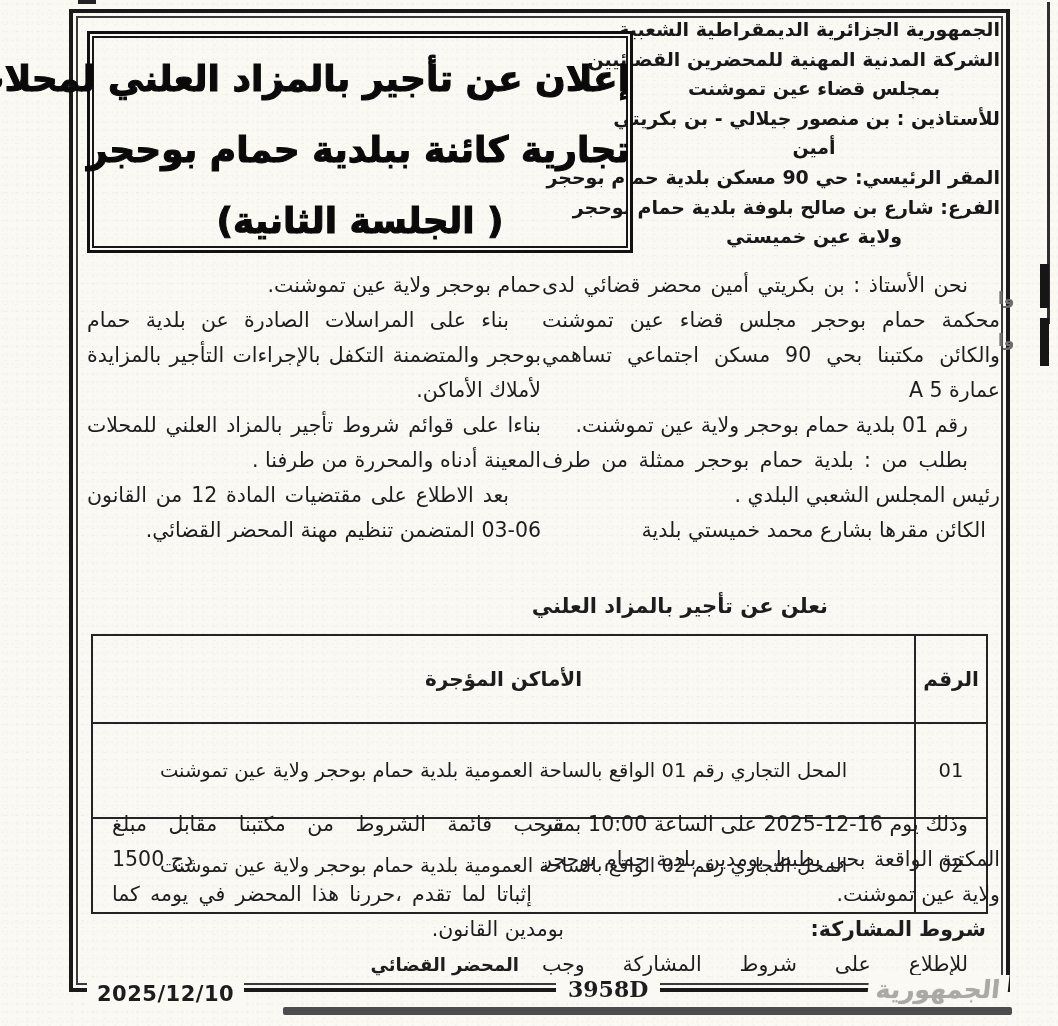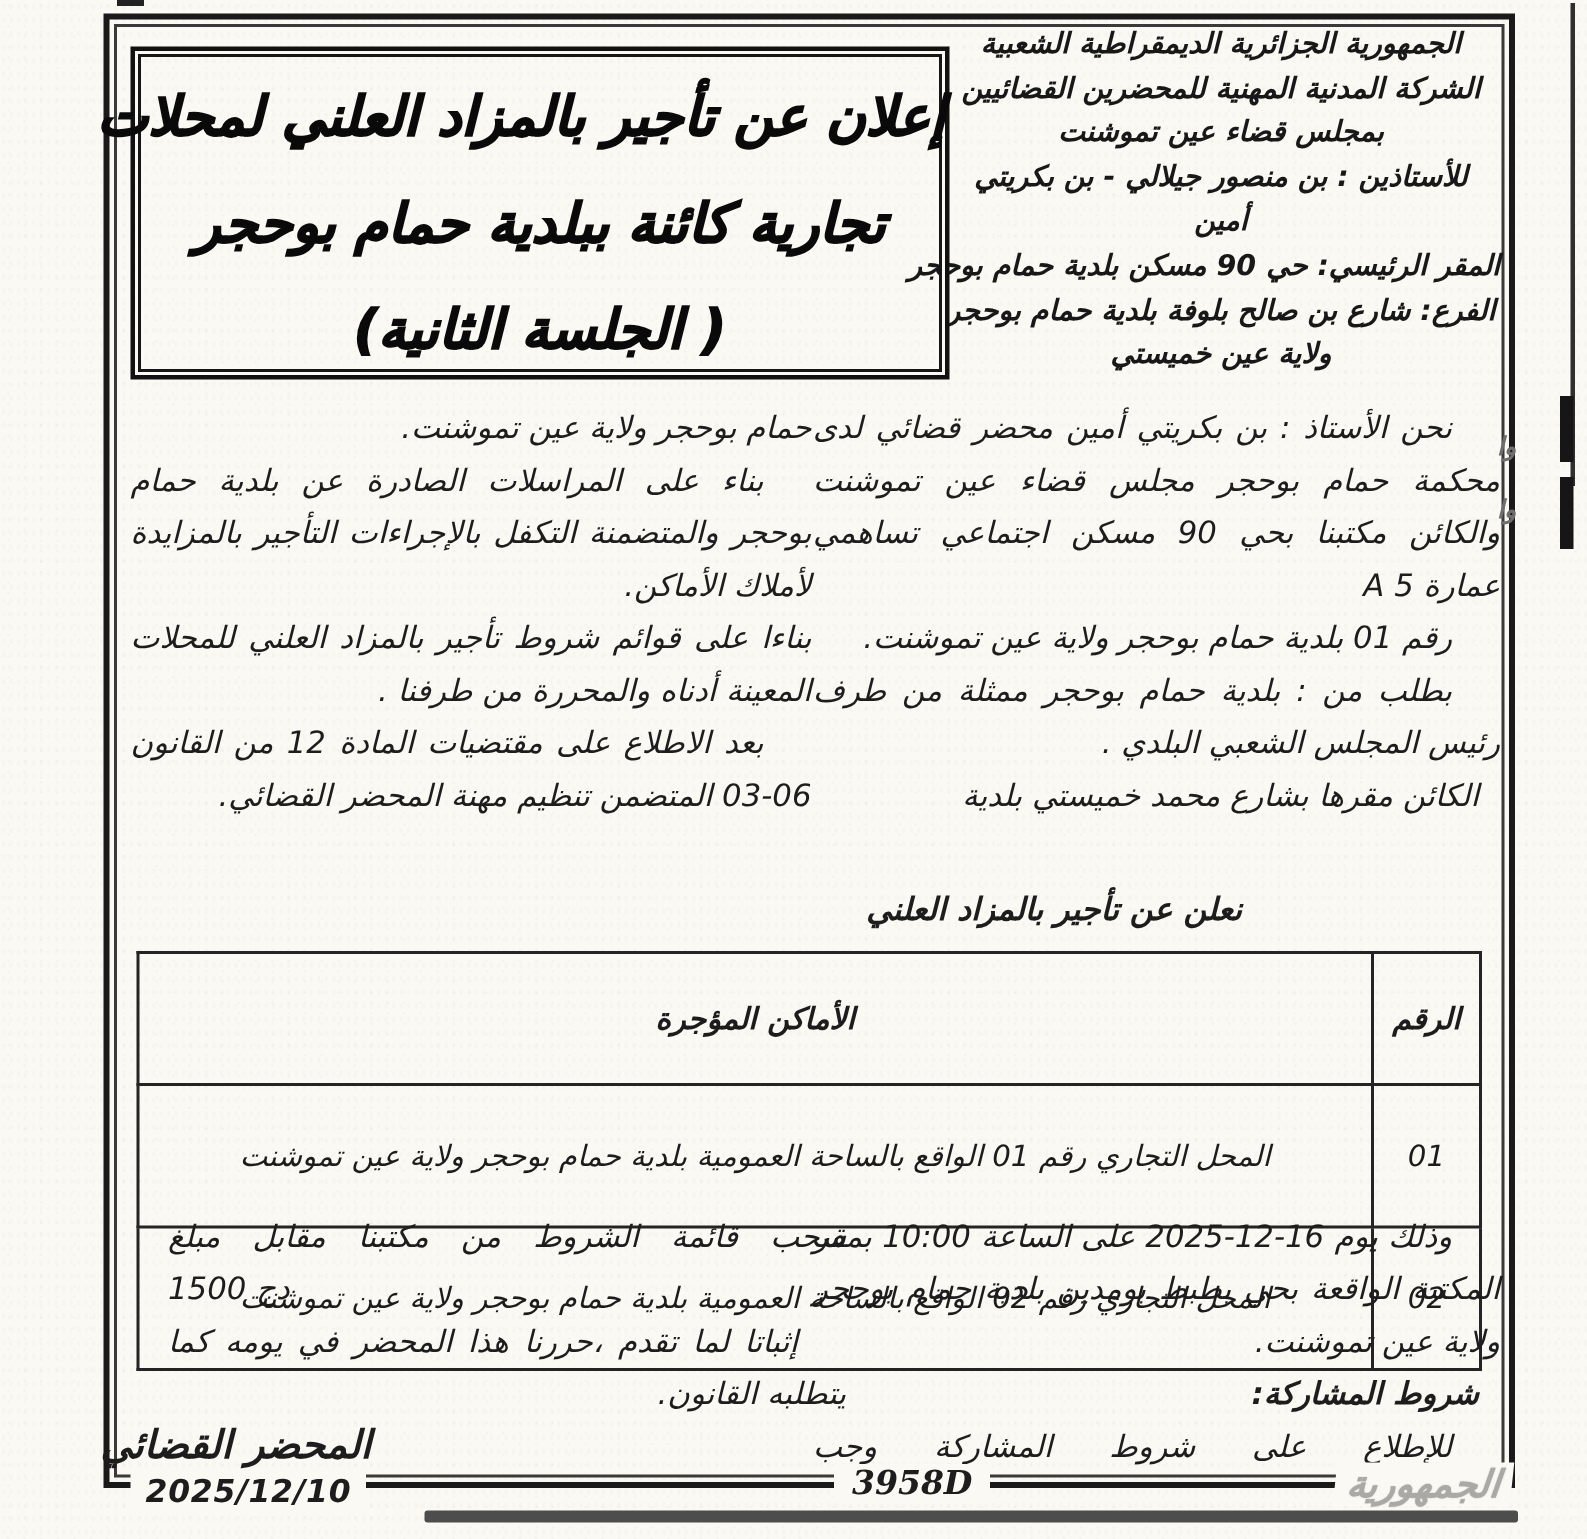--- a/index.html
+++ b/index.html
@@ -9,21 +9,20 @@
     background:#f2f1ec;
   }
   .page{
     position:relative;width:1058px;height:1026px;overflow:hidden;
     background:#faf9f4;
     background-image:radial-gradient(rgba(40,40,40,0.035) 1px,transparent 1.2px),
                      radial-gradient(rgba(40,40,40,0.02) 1px,transparent 1.2px);
     background-size:11px 7px,5px 9px;
     direction:rtl;
     color:#1d1d1d;
-    font-style:italic;
   }
   
   .frame{
     position:absolute;left:69px;top:9px;width:941px;height:983px;
     border:4px solid #1a1a1a;box-sizing:border-box;
   }
   .frame::before{
     content:"";position:absolute;inset:3px;border:2px solid #3a3a3a;pointer-events:none;
   }
   
@@ -49,21 +48,21 @@
   .col p{margin:0;}
   .intro-right{right:6px;top:255px;width:458px;}
   .intro-left{left:14px;top:255px;width:454px;}
   .closing-right{right:6px;top:794px;width:458px;}
   .closing-left{left:4px;top:794px;width:452px;margin-left:35px;}
   .ind{text-indent:32px;}
   .ind-sm{text-indent:14px;}
   .stretch{text-align-last:justify;}
   .bold{font-weight:bold;}
   .amount{direction:ltr;padding-right:72px;}
-  .signature{font-weight:bold;font-size:26px;text-align:left;transform:translateX(-45px);margin-top:6px;}
+  .signature{font-weight:bold;font-size:18px;text-align:right;transform:translateX(-45px);margin-top:6px;}
   
   .announce{
     position:absolute;top:581px;right:178px;font-size:21px;font-weight:bold;white-space:nowrap;
   }
   
   .places{
     position:absolute;left:18px;top:621px;width:897px;
     border-collapse:collapse;table-layout:fixed;
   }
   .places th,.places td{
@@ -147,21 +146,21 @@
 
     <div class="col closing-right">
       <p class="ind">وذلك يوم 16-12-2025 على الساعة 10:00 بمقر المكتبة الواقعة بحي بطبط بومدين بلدية حمام بوحجر ولاية عين تموشنت.</p>
       <p class="ind-sm bold">شروط المشاركة:</p>
       <p class="ind stretch">للإطلاع على شروط المشاركة وجب</p>
     </div>
 
     <div class="col closing-left">
       <p class="stretch">سحب قائمة الشروط من مكتبنا مقابل مبلغ</p>
       <p class="amount">1500 دج</p>
-      <p class="ind">إثباتا لما تقدم ،حررنا هذا المحضر في يومه كما يتطلبه القانون.</p>
+      <p class="ind">إثباتا لما تقدم ،حررنا هذا المحضر في يومه كما بومدين القانون.</p>
       <p class="signature">المحضر القضائي</p>
     </div>
 
     <div class="foot foot-date">2025/12/10</div>
     <div class="foot foot-ref">3958D</div>
     <div class="foot foot-logo">الجمهورية</div>
   </div>
 
   <div class="edge-line"></div>
   <div class="artifact" style="left:1040px;top:264px;width:9px;height:44px;"></div>

